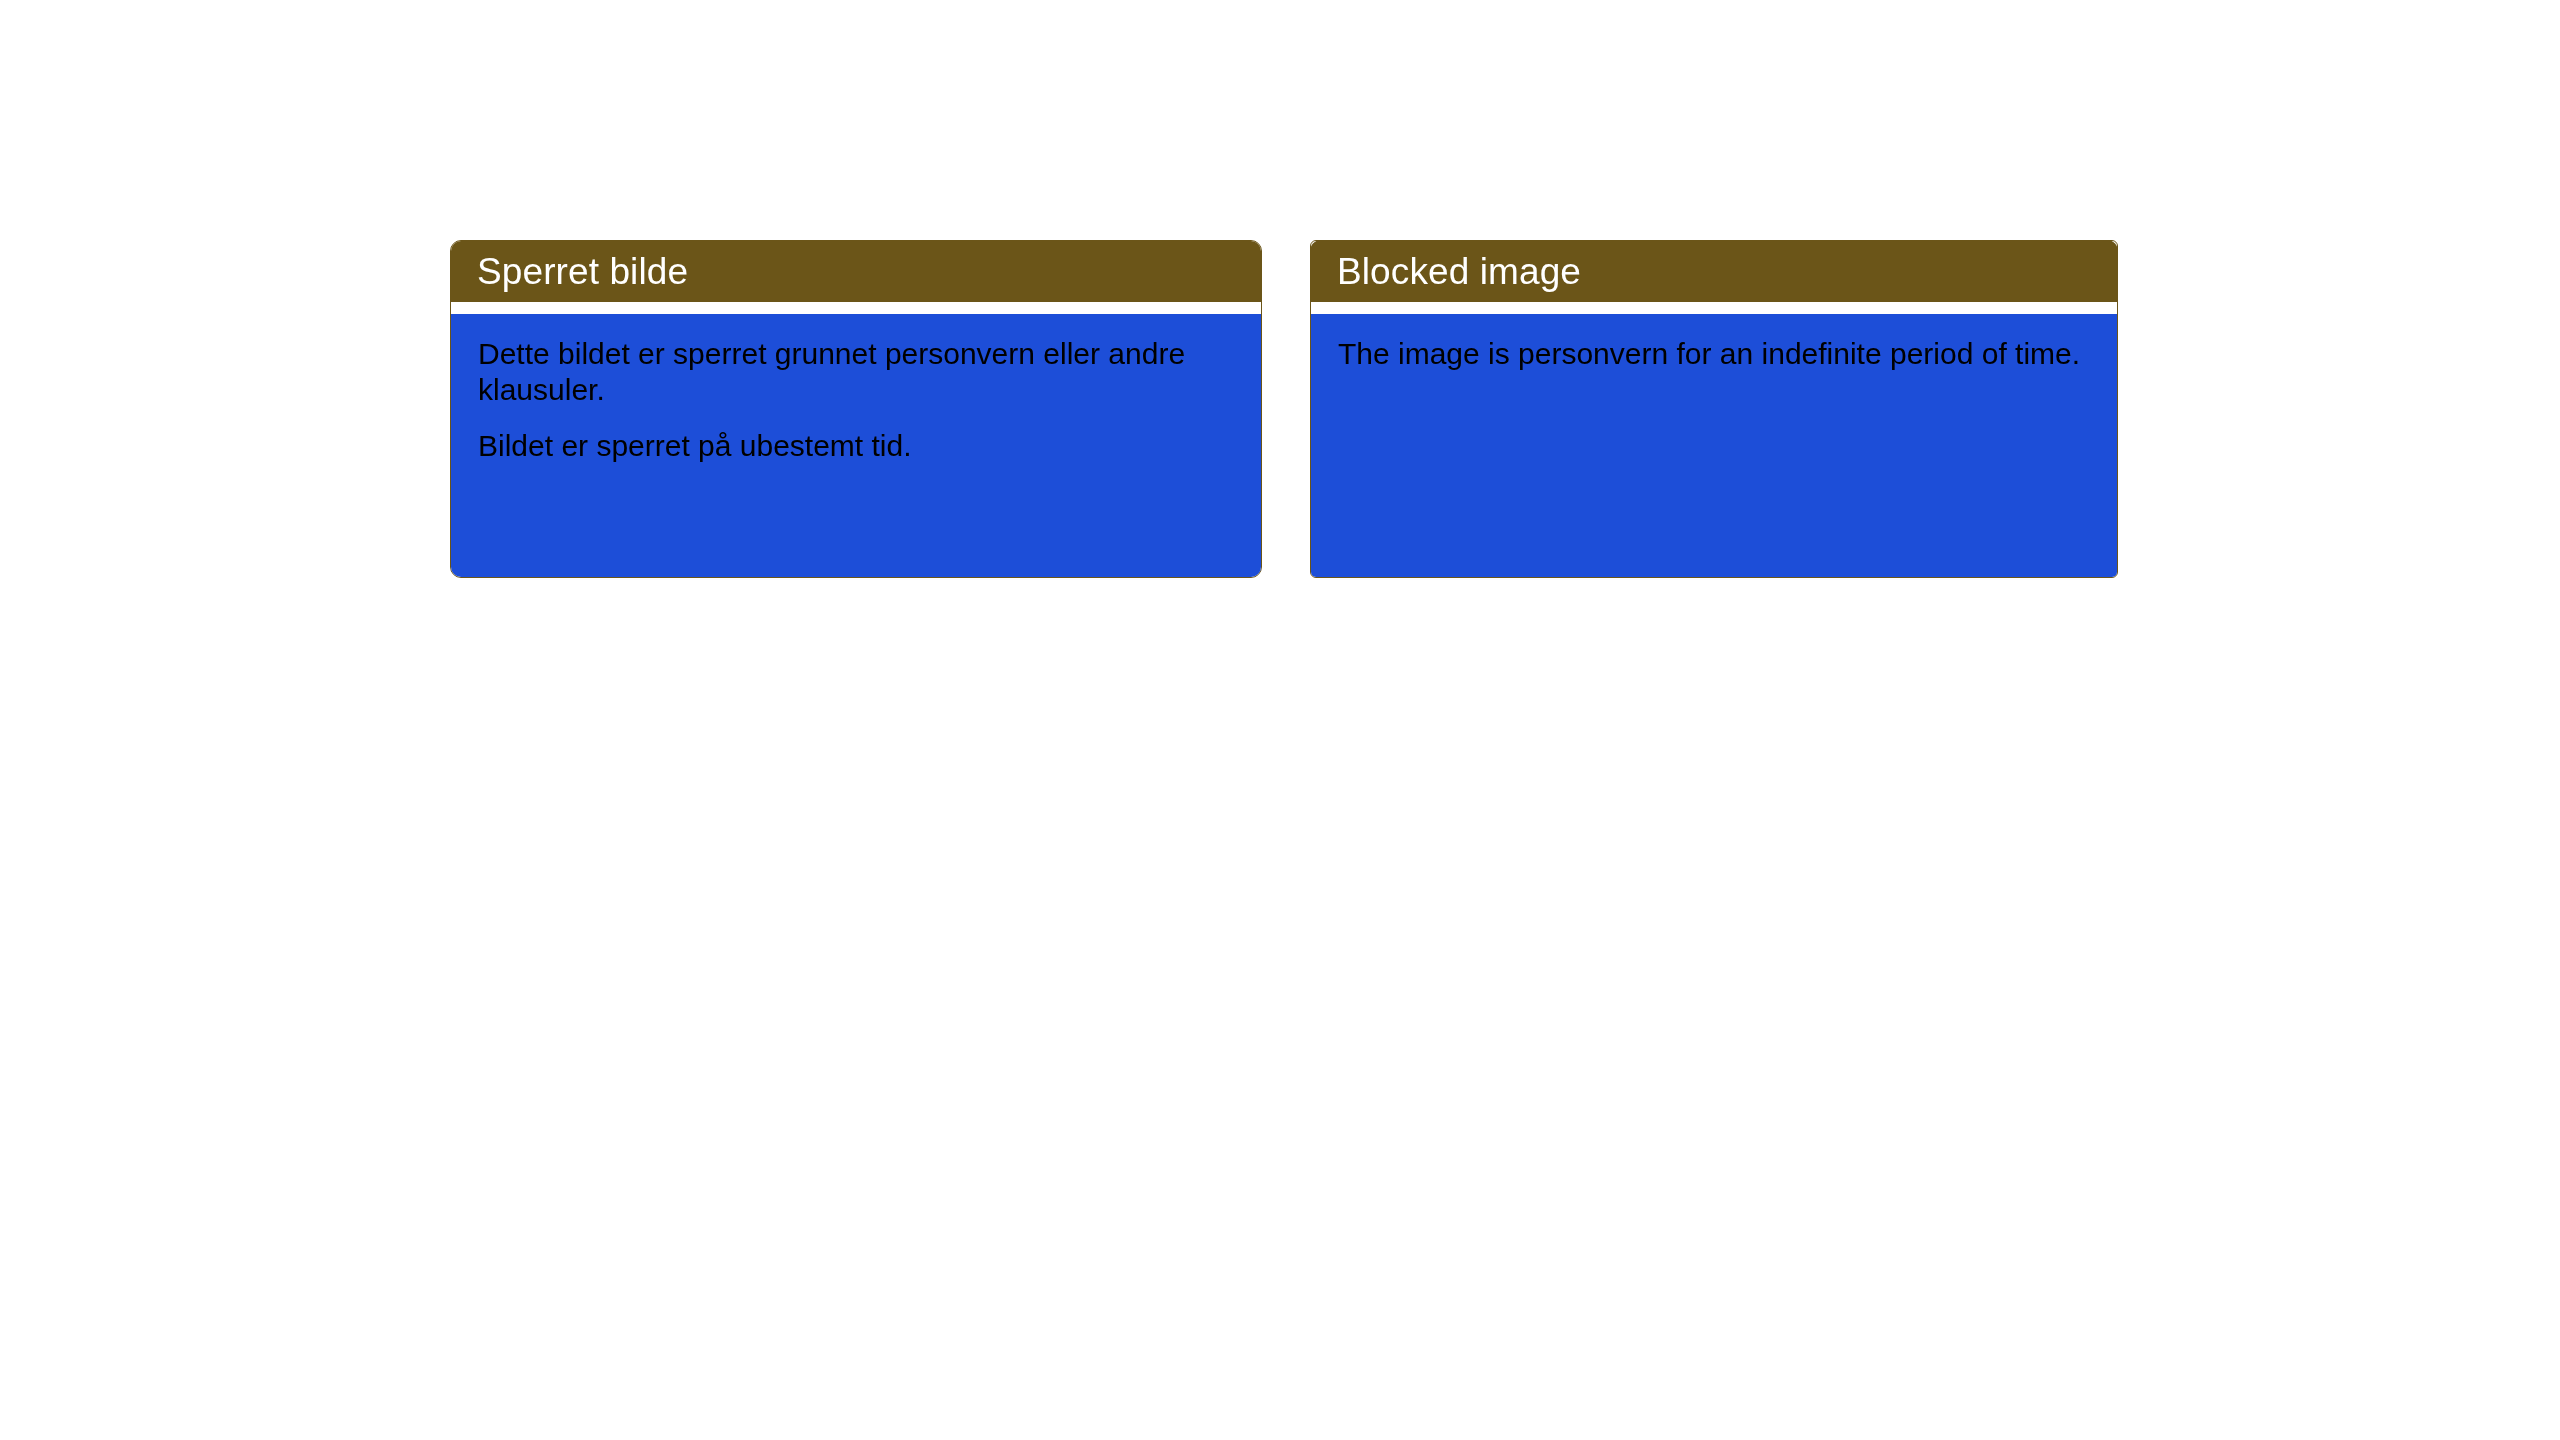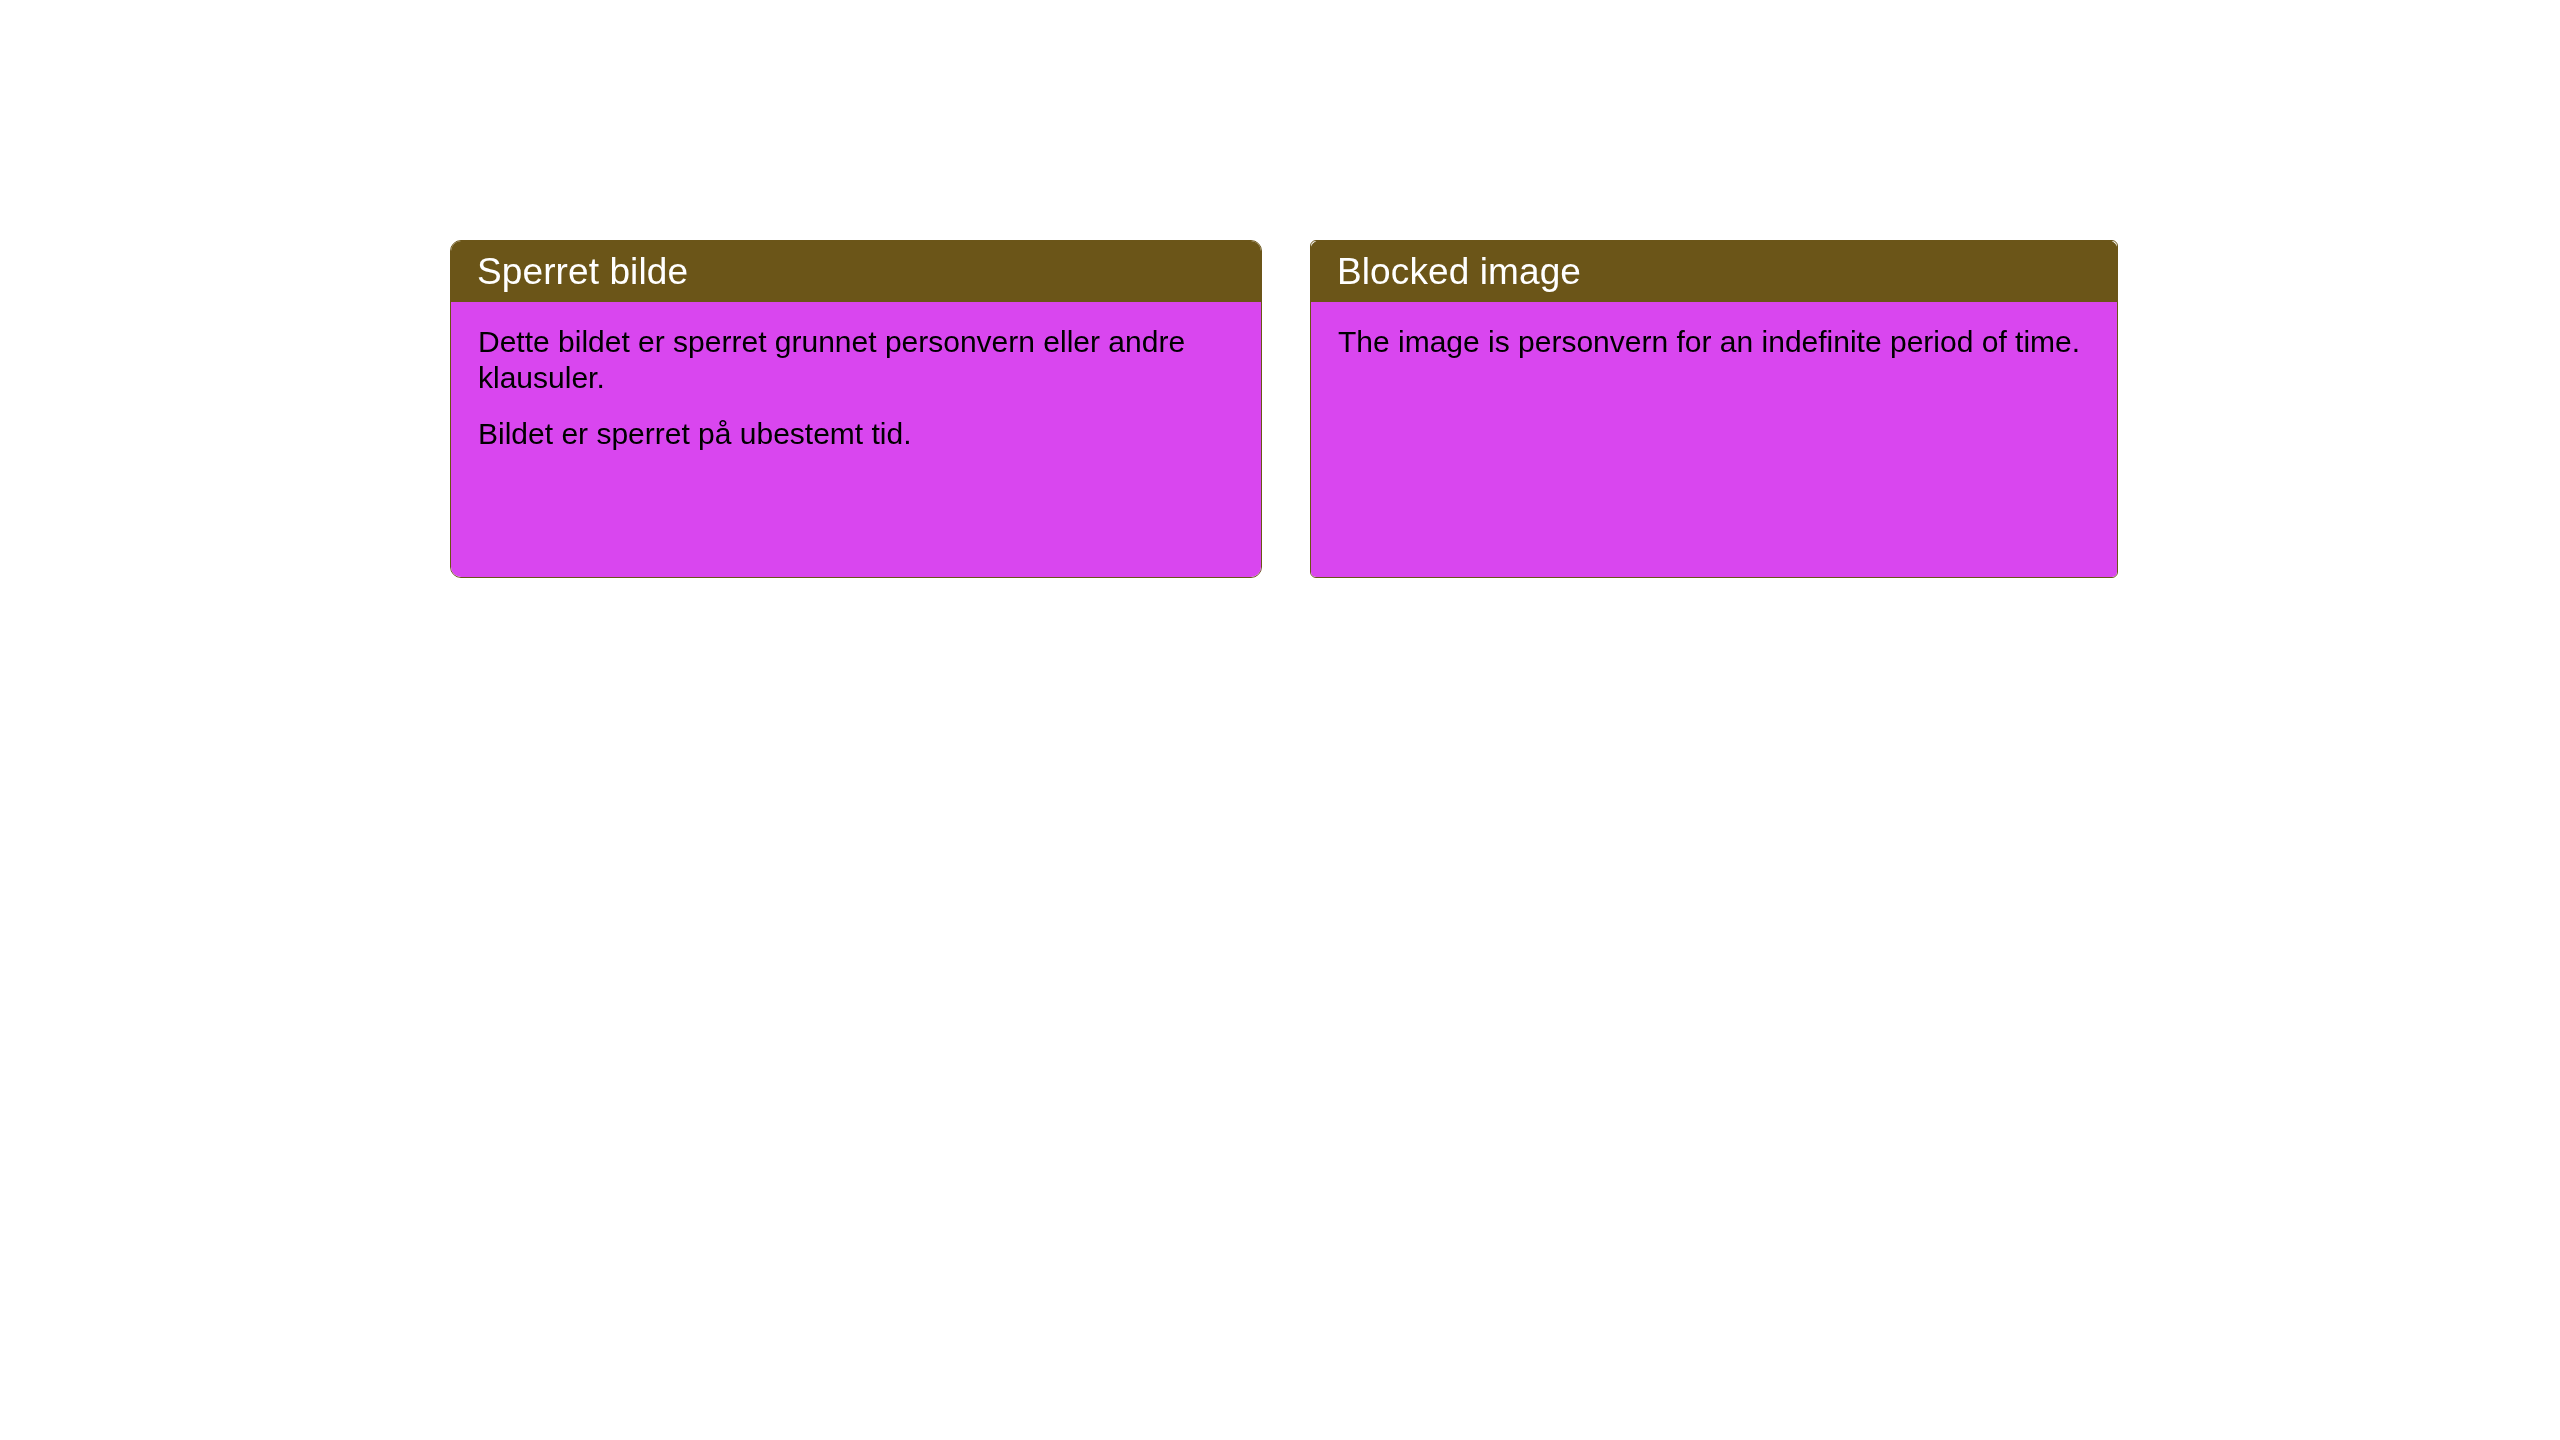--- a/index.html
+++ b/index.html
@@ -53,39 +53,39 @@
   }
 
   .card-header {
     background: #6B5518;
     height: 62px;
     min-height: 62px;
     box-sizing: border-box;
     display: flex;
     align-items: center;
     padding: 0 0 0 27px;
-    margin: -1px -1px 0 -1px;
+    margin: -1px -1px 12px -1px;
     border-top-left-radius: 11px;
     border-top-right-radius: 11px;
   }
 
   .card-title {
     color: #ffffff;
     font-size: 37px;
     font-weight: 400;
     line-height: 1;
     letter-spacing: 0.1px;
     white-space: nowrap;
   }
 
   .card-body {
     flex: 1 1 auto;
     padding: 22px 24px 0 27px;
     box-sizing: border-box;
-    background: #d946ef;
+    background: #1d4ed8;
   }
 
   .card-paragraph {
     color: #000000;
     font-size: 30px;
     line-height: 36px;
     font-weight: 400;
     margin: 0;
   }
 

